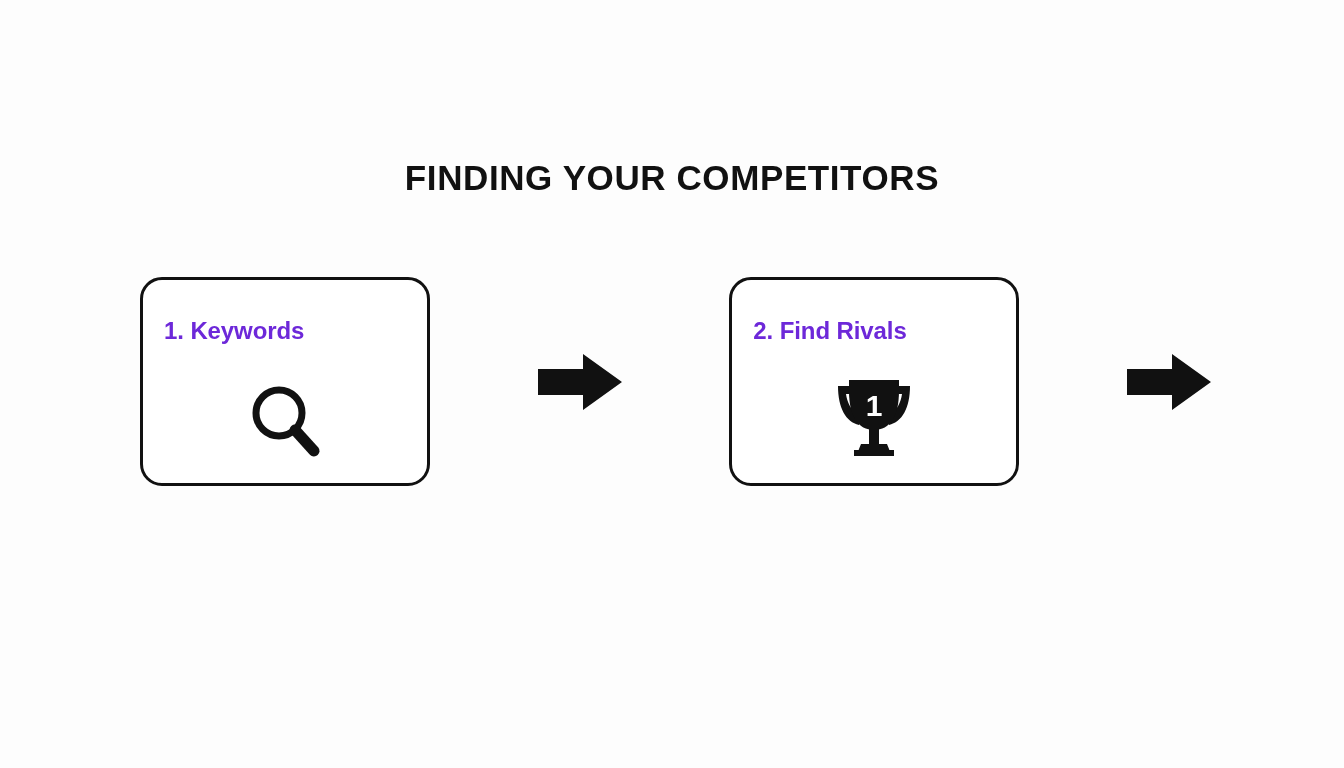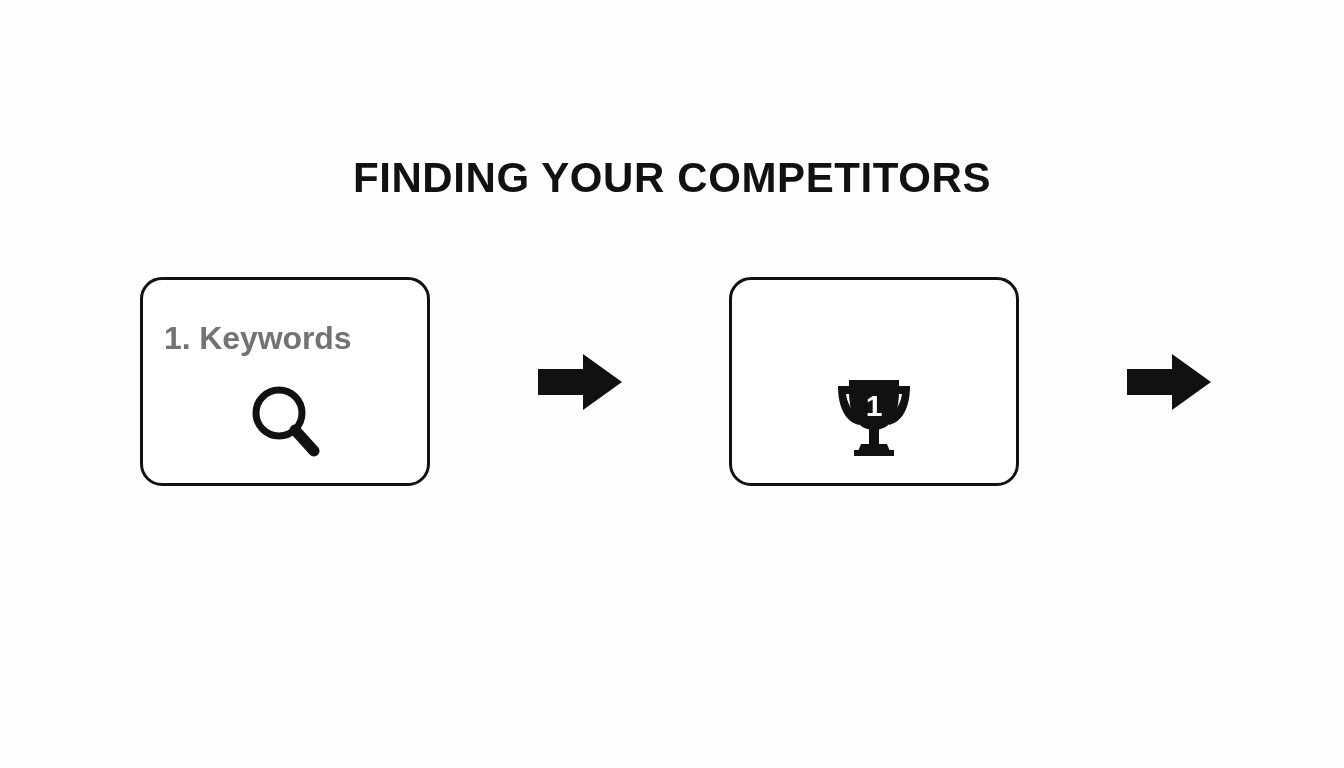--- a/index.html
+++ b/index.html
@@ -21,21 +21,21 @@
     inset: 0;
   }
 
   
   .title {
     position: absolute;
     top: 156px;
     left: 0;
     width: 1344px;
     text-align: center;
-    font-size: 42px;
+    font-size: 35px;
     font-weight: bold;
     letter-spacing: 0.6px;
     color: #111111;
     text-transform: uppercase;
     line-height: 44px;
     white-space: nowrap;
   }
 
   
   .flow {
@@ -59,27 +59,26 @@
     background: #ffffff;
     position: relative;
     flex: 0 0 auto;
   }
 
   .step-label {
     position: absolute;
     top: 34px;
     left: 21px;
     right: 12px;
-    font-size: 32px;
+    font-size: 24px;
     font-weight: bold;
     letter-spacing: -0.1px;
-    color: #737373;
+    color: #6d28d9;
     line-height: 34px;
     white-space: nowrap;
-    margin-top: 7px;
   }
 
   .step-icon {
     position: absolute;
     left: 0;
     right: 0;
     top: 96px;
     height: 90px;
     display: flex;
     align-items: center;
@@ -116,20 +115,21 @@
       </div>
     </div>
 
     <div class="arrow">
       <svg width="84" height="56" viewBox="0 0 84 56" aria-hidden="true">
         <polygon points="0,15 45,15 45,0 84,28 45,56 45,41 0,41" fill="#111111"></polygon>
       </svg>
     </div>
 
     <div class="step-card">
+      <div class="step-label">2. Find Rivals</div>
       <div class="step-icon icon-shift">
         <svg width="84" height="78" viewBox="0 0 84 78" aria-hidden="true">
 
           <path d="M22 8 H6 C6 30 14 44 27 47 L27 37 C19 33 15 24 14 16 H22 Z" fill="#111111"></path>
 
           <path d="M62 8 H78 C78 30 70 44 57 47 L57 37 C65 33 69 24 70 16 H62 Z" fill="#111111"></path>
 
           <path d="M17 2 H67 V13 C67 38 58 52 42 52 C26 52 17 38 17 13 Z" fill="#111111"></path>
 
           <rect x="37" y="50" width="10" height="16" fill="#111111"></rect>

